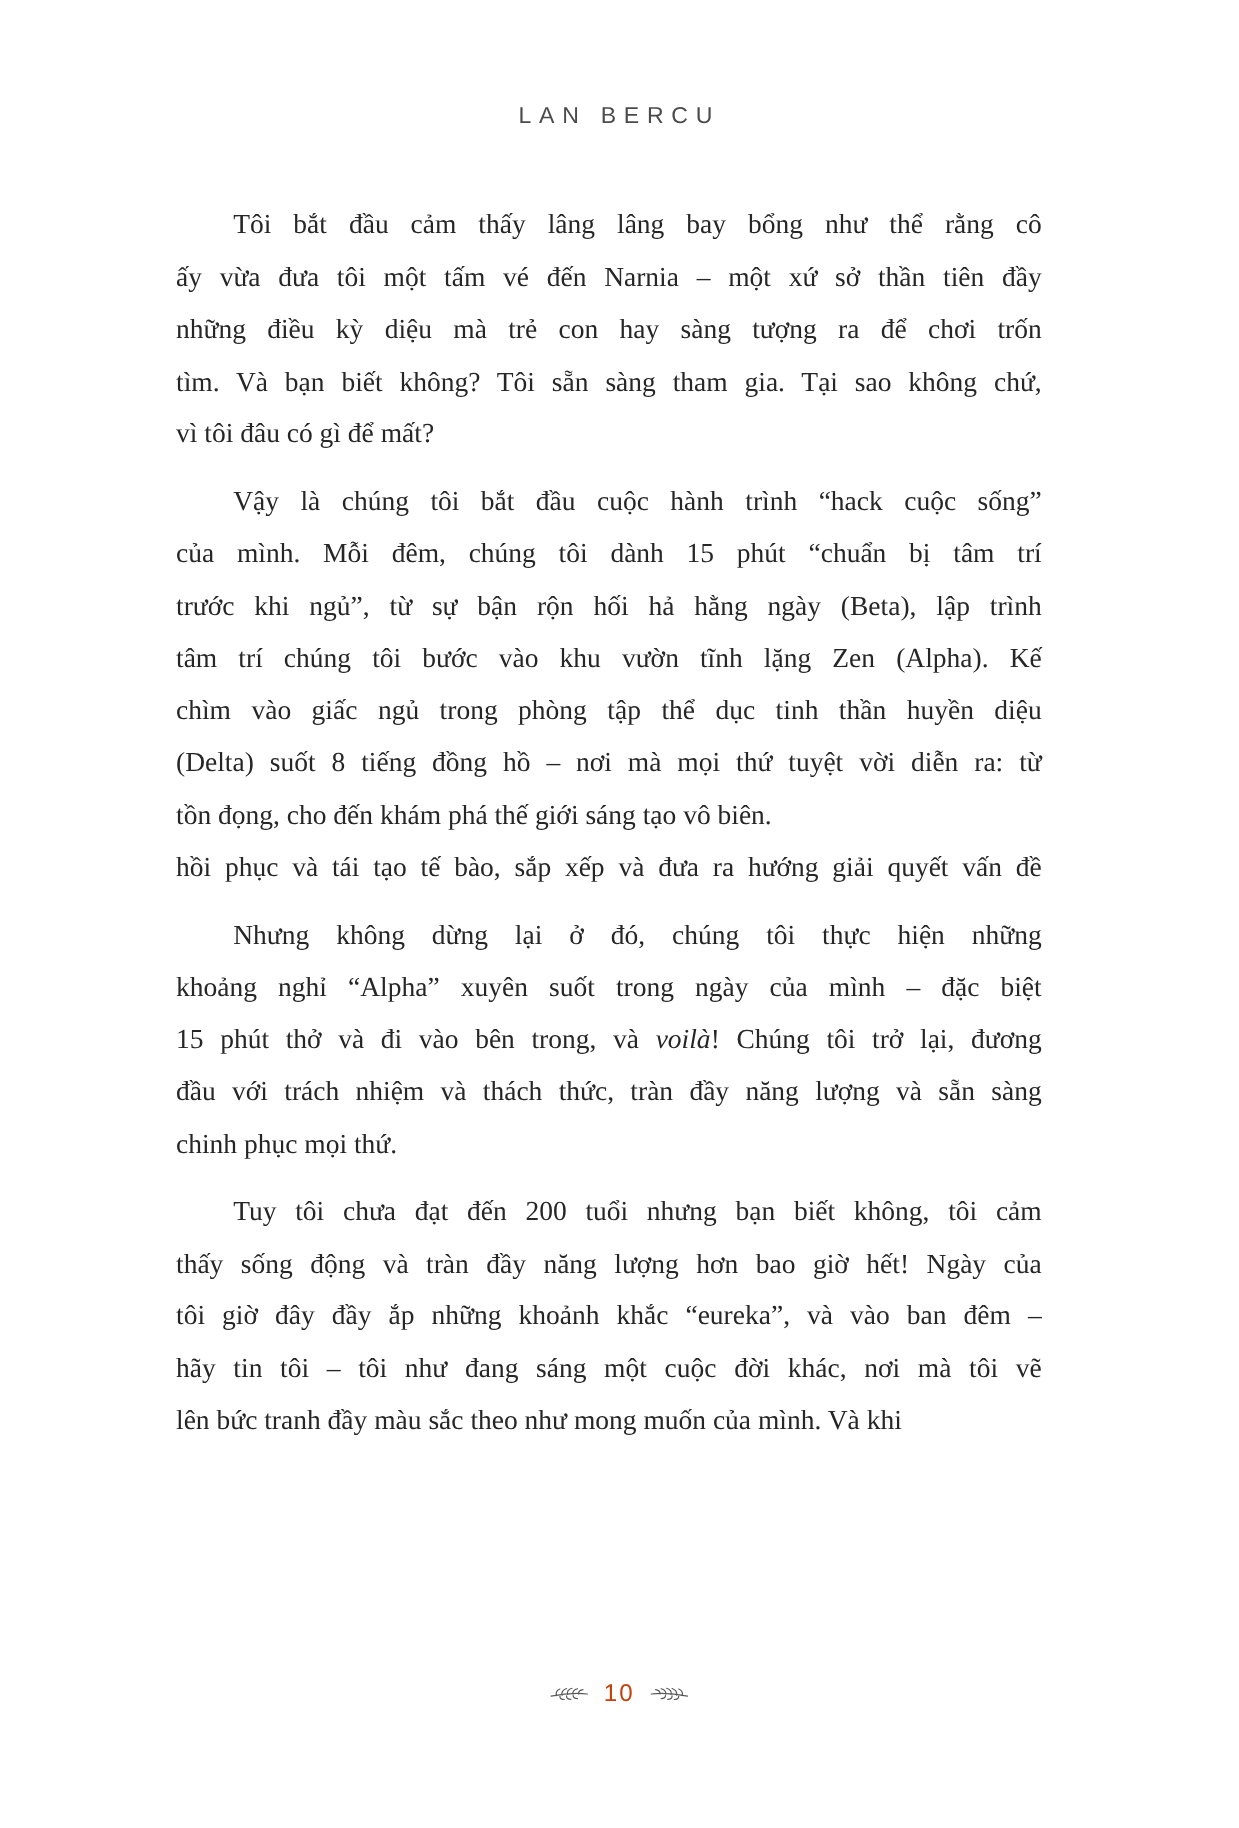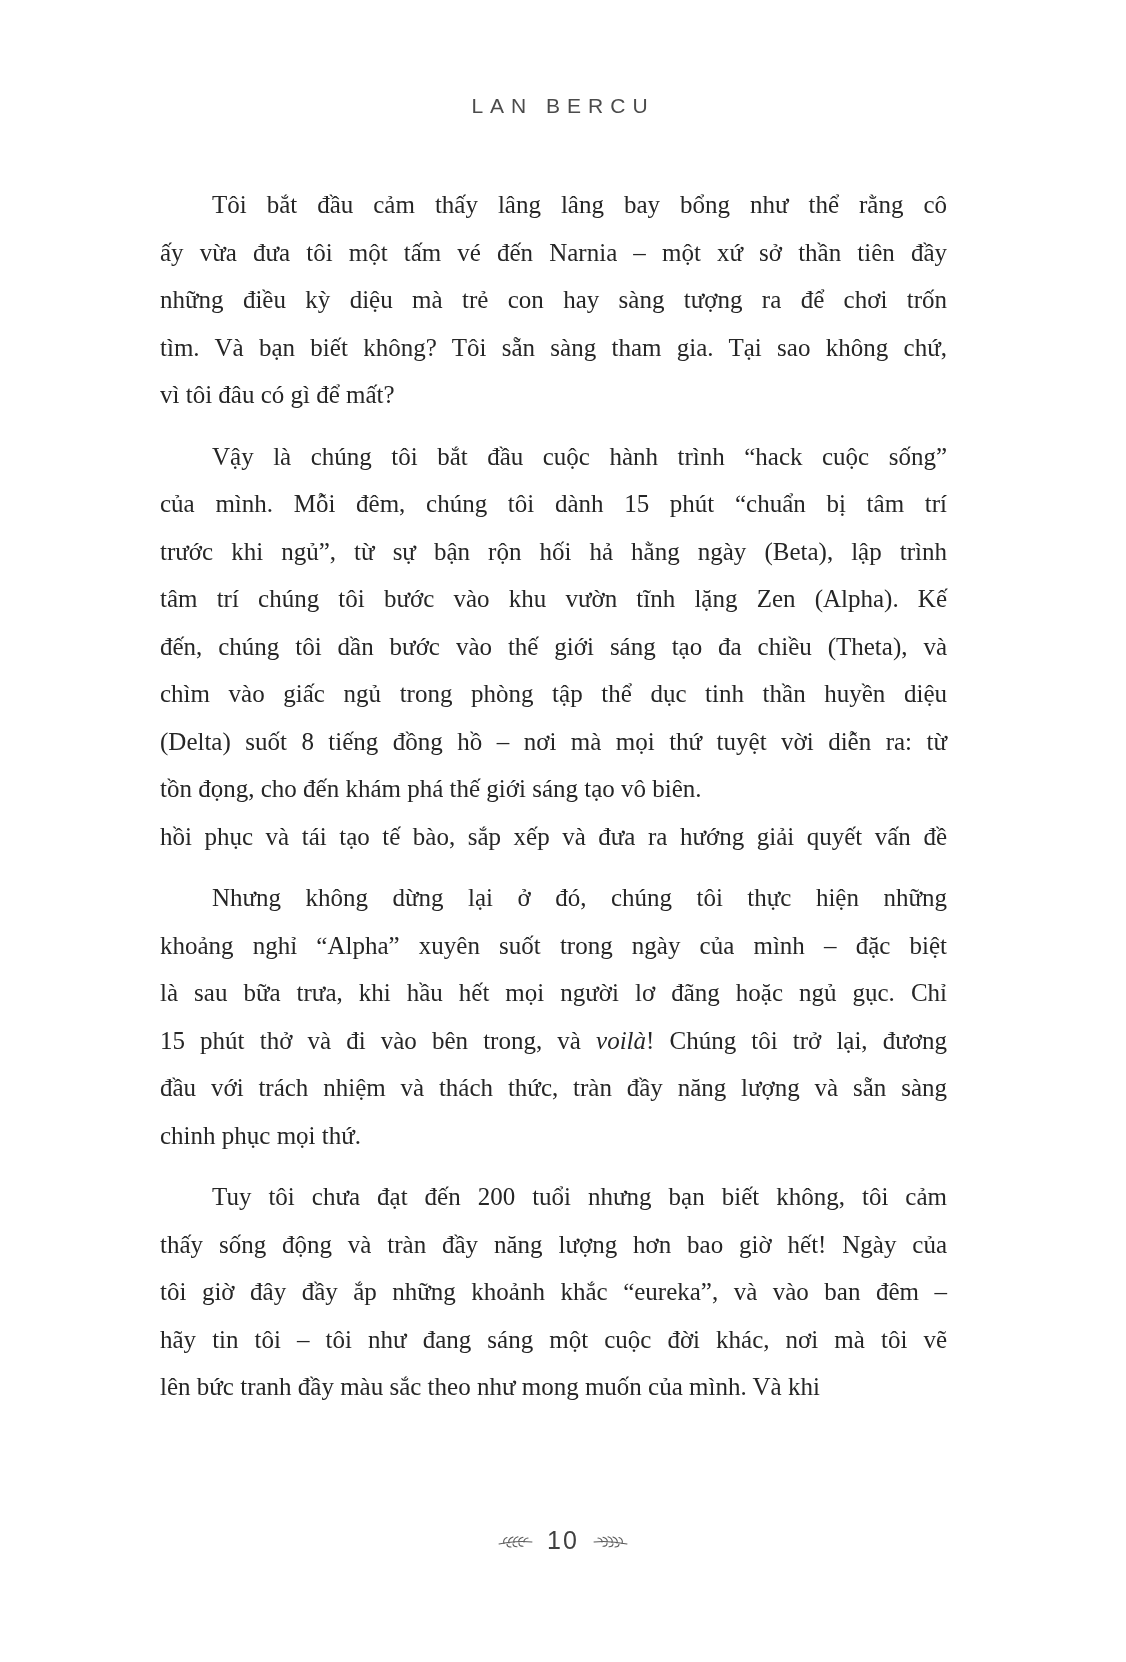--- a/index.html
+++ b/index.html
@@ -62,23 +62,23 @@
     left: 0;
     width: 100%;
     display: flex;
     justify-content: center;
     align-items: center;
     gap: 14px;
   }
   .page-number {
     font-family: "Liberation Sans", sans-serif;
     font-weight: 400;
-    font-size: 25px;
+    font-size: 22px;
     letter-spacing: 2px;
-    color: #404040;
+    color: #c2410c;
   }
   .ornament {
     display: inline-flex;
     align-items: center;
     line-height: 0;
   }
   .ornament.flip {
     transform: scaleX(-1);
   }
 </style>
@@ -95,30 +95,28 @@
         <div class="line">ấy vừa đưa tôi một tấm vé đến Narnia – một xứ sở thần tiên đầy</div>
         <div class="line">những điều kỳ diệu mà trẻ con hay sàng tượng ra để chơi trốn</div>
         <div class="line">tìm. Và bạn biết không? Tôi sẵn sàng tham gia. Tại sao không chứ,</div>
         <div class="line last">vì tôi đâu có gì để mất?</div>
       </div>
       <div class="para">
         <div class="line first">Vậy là chúng tôi bắt đầu cuộc hành trình “hack cuộc sống”</div>
         <div class="line">của mình. Mỗi đêm, chúng tôi dành 15 phút “chuẩn bị tâm trí</div>
         <div class="line">trước khi ngủ”, từ sự bận rộn hối hả hằng ngày (Beta), lập trình</div>
         <div class="line">tâm trí chúng tôi bước vào khu vườn tĩnh lặng Zen (Alpha). Kế</div>
-        <div class="line">đến, chúng tôi dần bước vào thế giới sáng tạo đa chiều (Theta), và</div>
         <div class="line">chìm vào giấc ngủ trong phòng tập thể dục tinh thần huyền diệu</div>
         <div class="line">(Delta) suốt 8 tiếng đồng hồ – nơi mà mọi thứ tuyệt vời diễn ra: từ</div>
         <div class="line last">tồn đọng, cho đến khám phá thế giới sáng tạo vô biên.</div>
         <div class="line">hồi phục và tái tạo tế bào, sắp xếp và đưa ra hướng giải quyết vấn đề</div>
       </div>
       <div class="para">
         <div class="line first">Nhưng không dừng lại ở đó, chúng tôi thực hiện những</div>
         <div class="line">khoảng nghỉ “Alpha” xuyên suốt trong ngày của mình – đặc biệt</div>
-        <div class="line">là sau bữa trưa, khi hầu hết mọi người lơ đãng hoặc ngủ gục. Chỉ</div>
         <div class="line">15 phút thở và đi vào bên trong, và <em>voilà</em>! Chúng tôi trở lại, đương</div>
         <div class="line">đầu với trách nhiệm và thách thức, tràn đầy năng lượng và sẵn sàng</div>
         <div class="line last">chinh phục mọi thứ.</div>
       </div>
       <div class="para">
         <div class="line first">Tuy tôi chưa đạt đến 200 tuổi nhưng bạn biết không, tôi cảm</div>
         <div class="line">thấy sống động và tràn đầy năng lượng hơn bao giờ hết! Ngày của</div>
         <div class="line">tôi giờ đây đầy ắp những khoảnh khắc “eureka”, và vào ban đêm –</div>
         <div class="line">hãy tin tôi – tôi như đang sáng một cuộc đời khác, nơi mà tôi vẽ</div>
         <div class="line last">lên bức tranh đầy màu sắc theo như mong muốn của mình. Và khi</div>

